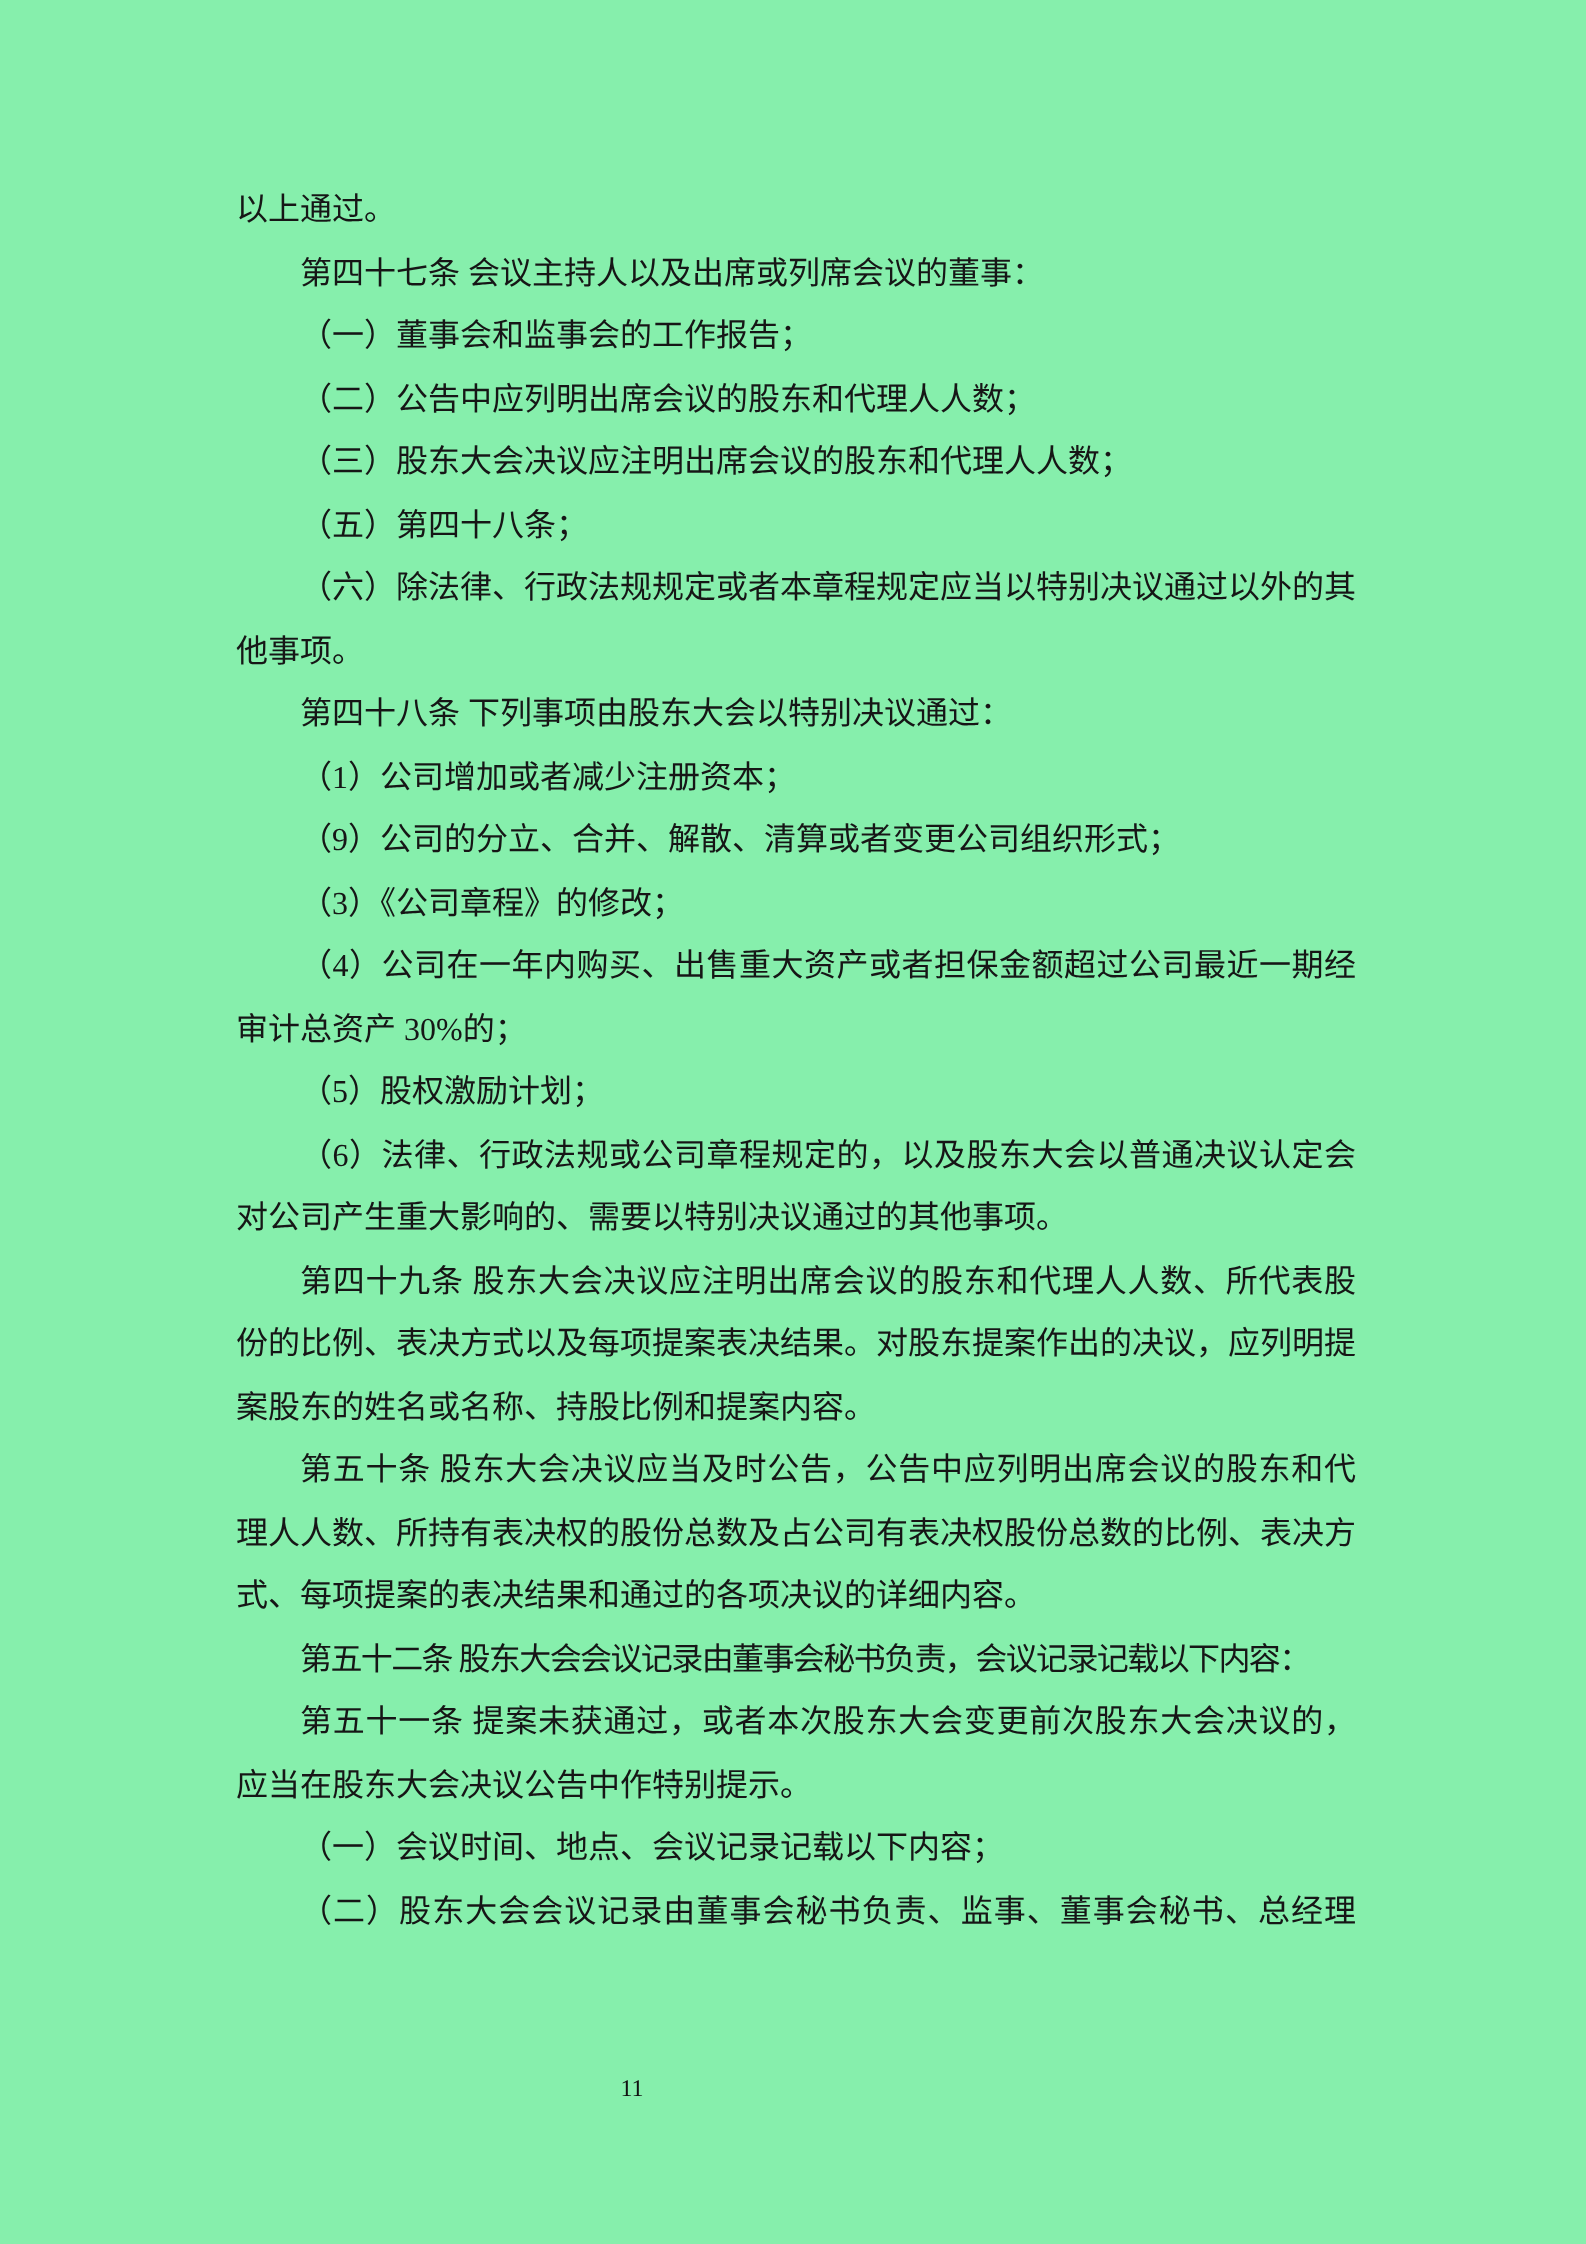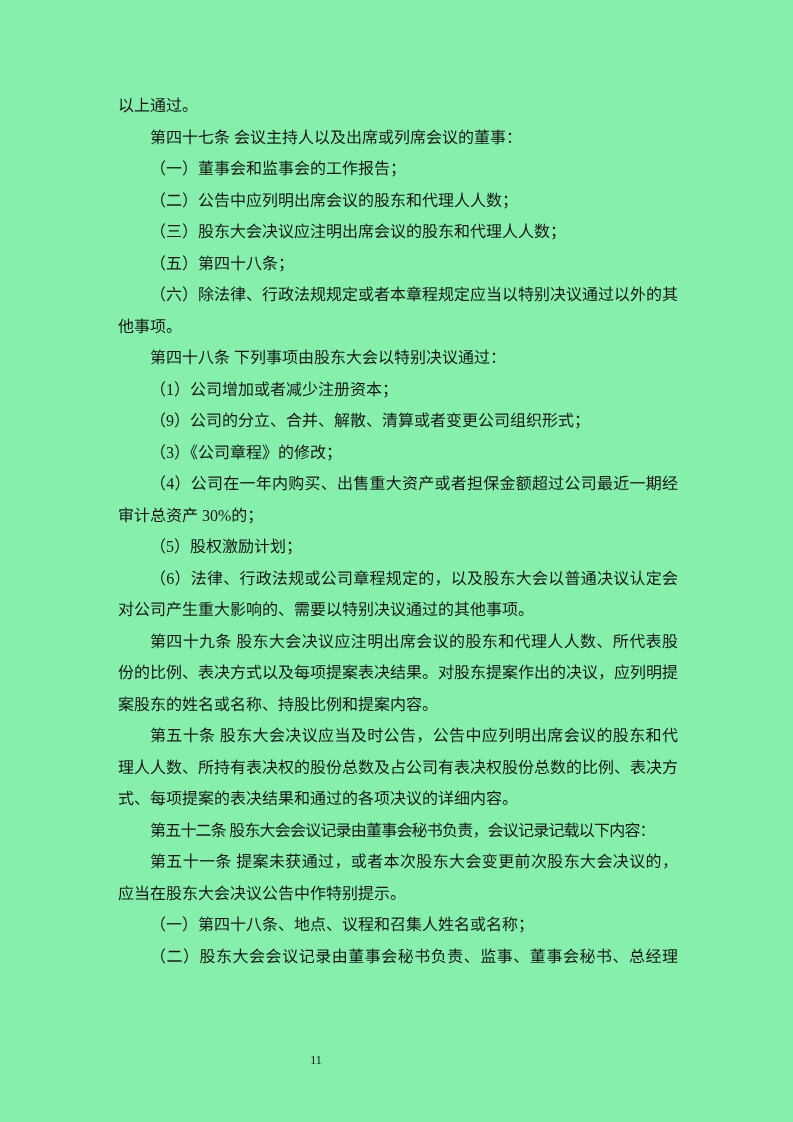--- a/index.html
+++ b/index.html
@@ -35,21 +35,20 @@
   p.jlast { text-align-last: justify; }
   .footer {
     position: absolute;
     top: 1036px;
     left: 0;
     width: 632px;
     text-align: center;
     font-size: 12px;
     line-height: 16px;
     color: #111111;
-    margin-top: 16px;
   }
 </style>
 </head>
 <body>
 
 <div class="page">
   <div class="content">
 
     <p class="plain"><span>以上通过。</span></p>
 
@@ -71,21 +70,21 @@
     <p class="ind"><span>（6）法律、行政法规或公司章程规定的，以及股东大会以普通决议认定会对公司产生重大影响的、需要以特别决议通过的其他事项。</span></p>
 
     <p class="ind"><b class="art">第四十九条</b><span> 股东大会决议应注明出席会议的股东和代理人人数、所代表股份的比例、表决方式以及每项提案表决结果。对股东提案作出的决议，应列明提案股东的姓名或名称、持股比例和提案内容。</span></p>
 
     <p class="ind"><b class="art">第五十条</b><span> 股东大会决议应当及时公告，公告中应列明出席会议的股东和代理人人数、所持有表决权的股份总数及占公司有表决权股份总数的比例、表决方式、每项提案的表决结果和通过的各项决议的详细内容。</span></p>
 
     <p class="ind tight"><b class="art">第五十二条</b><span> 股东大会会议记录由董事会秘书负责，会议记录记载以下内容：</span></p>
 
     <p class="ind"><b class="art">第五十一条</b><span> 提案未获通过，或者本次股东大会变更前次股东大会决议的，应当在股东大会决议公告中作特别提示。</span></p>
 
-    <p class="ind"><span>（一）第四十八条、地点、议程和召集人姓名或名称；</span></p>
+    <p class="ind"><span>（一）会议时间、地点、会议记录记载以下内容；</span></p>
     <p class="ind jlast"><span>（二）股东大会会议记录由董事会秘书负责、监事、董事会秘书、总经理</span></p>
 
   </div>
 
   <div class="footer">
     <span>11</span>
   </div>
 </div>
 
 </body></html>

